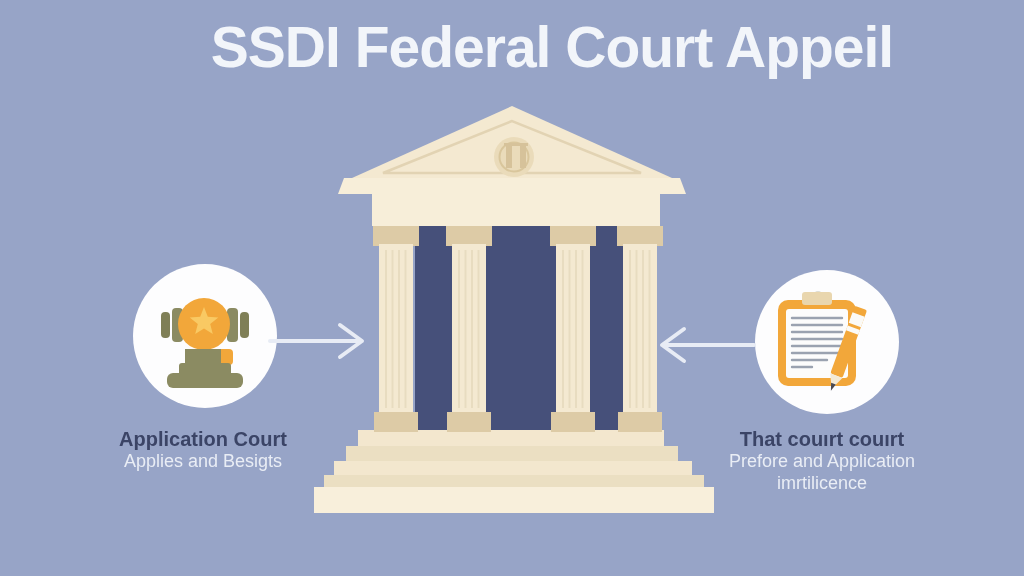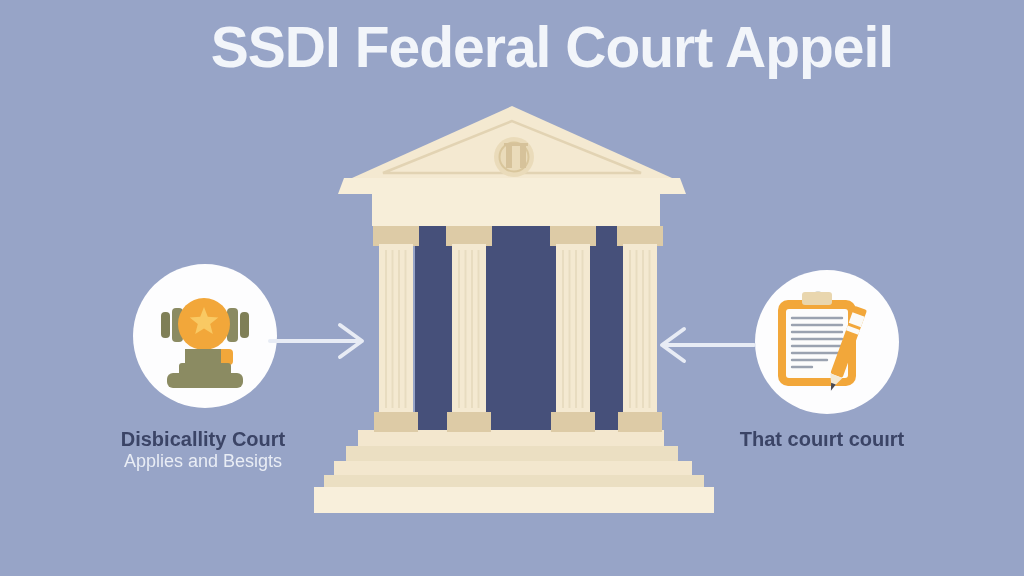--- a/index.html
+++ b/index.html
@@ -165,20 +165,22 @@
   <svg class="arrow-svg arrow-left" viewBox="0 0 104 40" aria-hidden="true">
     <line class="s-arrow" x1="2" y1="20" x2="92" y2="20"></line>
     <polyline class="s-arrow" points="72,4 94,20 72,36"></polyline>
   </svg>
   <svg class="arrow-svg arrow-right" viewBox="0 0 104 40" aria-hidden="true">
     <line class="s-arrow" x1="102" y1="20" x2="12" y2="20"></line>
     <polyline class="s-arrow" points="32,4 10,20 32,36"></polyline>
   </svg>
 
   <div class="caption caption-left">
-    <div class="cap-head">Disbicallity Court</div>
+    <div class="cap-head">Application Court</div>
     <div class="cap-sub">Applies and Besigts</div>
   </div>
   <div class="caption caption-right">
     <div class="cap-head">That couırt couırt</div>
+    <div class="cap-sub">Prefore and Application</div>
+    <div class="cap-sub">imrtilicence</div>
   </div>
 
 </div>
 
 </body></html>

